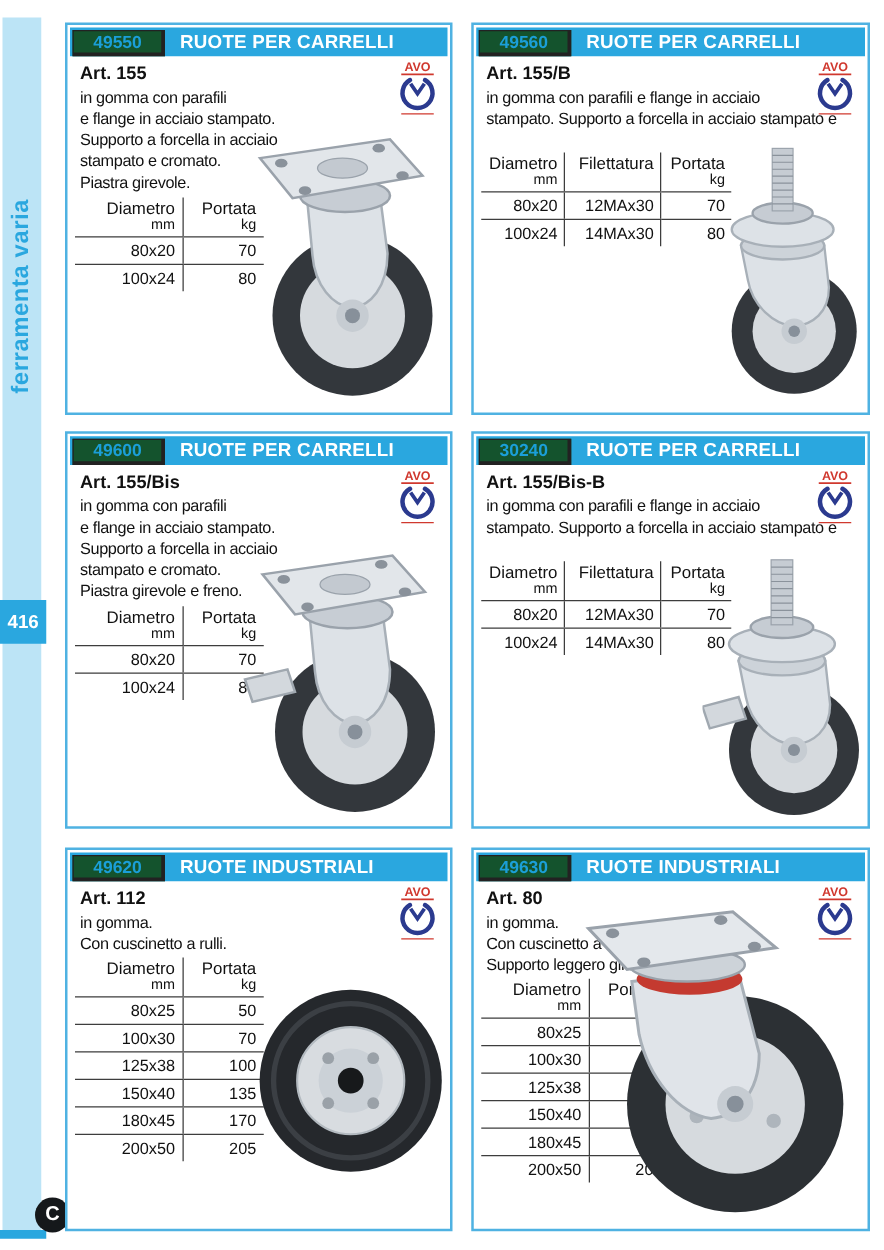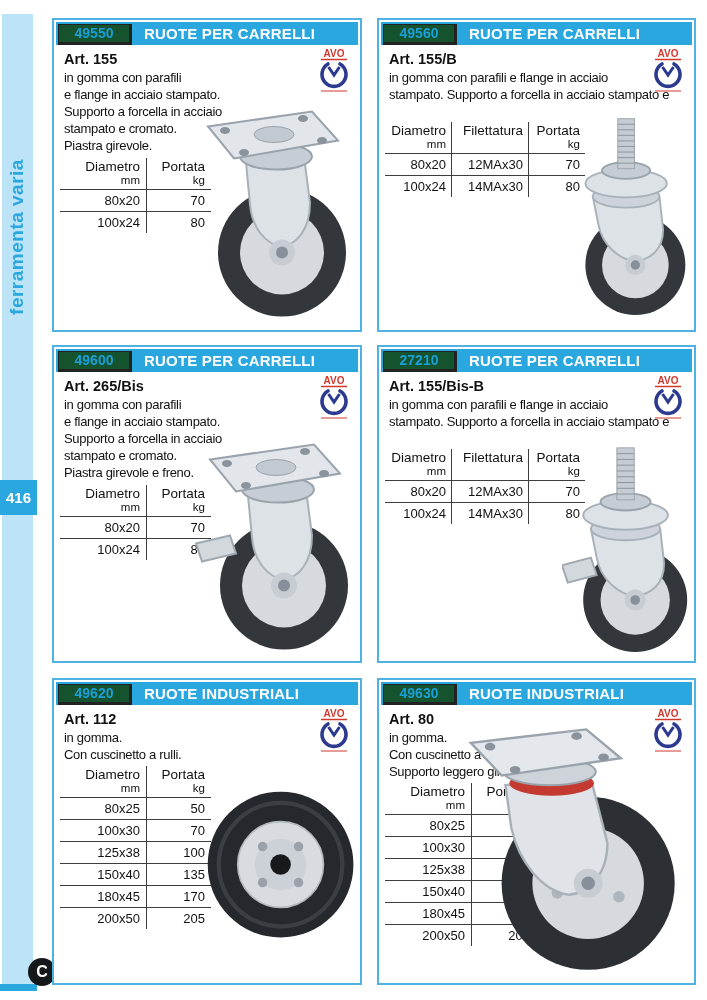--- a/index.html
+++ b/index.html
@@ -206,21 +206,21 @@
     </header>
     <div class="avo">
       <svg viewBox="0 0 36 48">
         <text x="18" y="10" font-size="10" font-weight="bold" fill="#d0382e" text-anchor="middle">AVO</text>
         <line x1="5" y1="12.5" x2="31" y2="12.5" stroke="#d0382e" stroke-width="1.5"></line>
         <path d="M12 17 A 12 12 0 1 0 24 17" fill="none" stroke="#2b3a8f" stroke-width="3.6" stroke-linecap="round"></path>
         <path d="M12.5 20 L18 28 L23.5 20" fill="none" stroke="#2b3a8f" stroke-width="3"></path>
         <line x1="5" y1="44" x2="31" y2="44" stroke="#d0382e" stroke-width="1"></line>
       </svg>
     </div>
-    <div class="art">Art. 265/Bis</div>
+    <div class="art">Art. 155/Bis</div>
     <div class="desc">
       <div>in gomma con parafili</div>
       <div>e flange in acciaio stampato.</div>
       <div>Supporto a forcella in acciaio</div>
       <div>stampato e cromato.</div>
       <div>Piastra girevole e freno.</div>
     </div>
     <div class="spec-wrap" style="top:138px;">
       <table class="spec t2">
         <thead>
@@ -261,21 +261,21 @@
         <ellipse cx="111" cy="12" rx="5" ry="3.5" fill="#8a929b"></ellipse>
         <ellipse cx="130" cy="34" rx="5" ry="3.5" fill="#8a929b"></ellipse>
         <ellipse cx="52" cy="46" rx="5" ry="3.5" fill="#8a929b"></ellipse>
         <ellipse cx="82" cy="28" rx="20" ry="8" fill="#c3c9d0" stroke="#9aa2ab"></ellipse>
       </svg>
     </div>
   </section>
 
   <section class="card" style="left:377px;top:345px;width:315px;height:314px;">
     <header class="card-head">
-      <span class="code">27210</span>
+      <span class="code">30240</span>
       <span class="cat">RUOTE PER CARRELLI</span>
     </header>
     <div class="avo">
       <svg viewBox="0 0 36 48">
         <text x="18" y="10" font-size="10" font-weight="bold" fill="#d0382e" text-anchor="middle">AVO</text>
         <line x1="5" y1="12.5" x2="31" y2="12.5" stroke="#d0382e" stroke-width="1.5"></line>
         <path d="M12 17 A 12 12 0 1 0 24 17" fill="none" stroke="#2b3a8f" stroke-width="3.6" stroke-linecap="round"></path>
         <path d="M12.5 20 L18 28 L23.5 20" fill="none" stroke="#2b3a8f" stroke-width="3"></path>
         <line x1="5" y1="44" x2="31" y2="44" stroke="#d0382e" stroke-width="1"></line>
       </svg>

